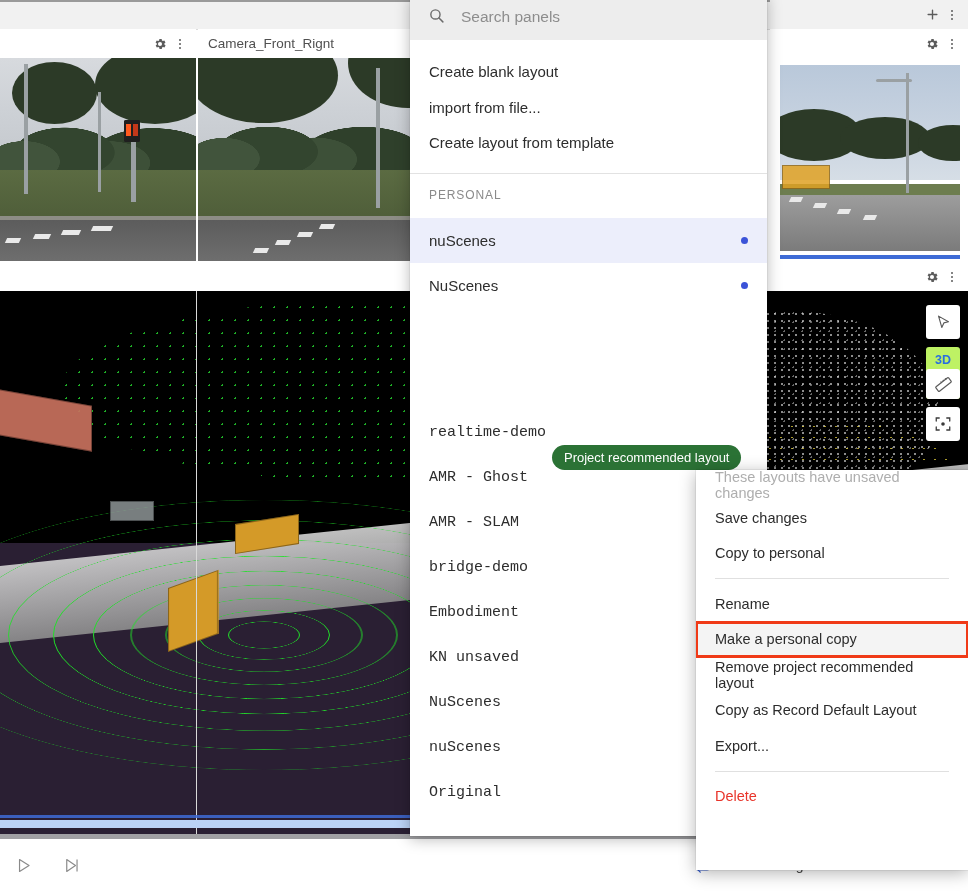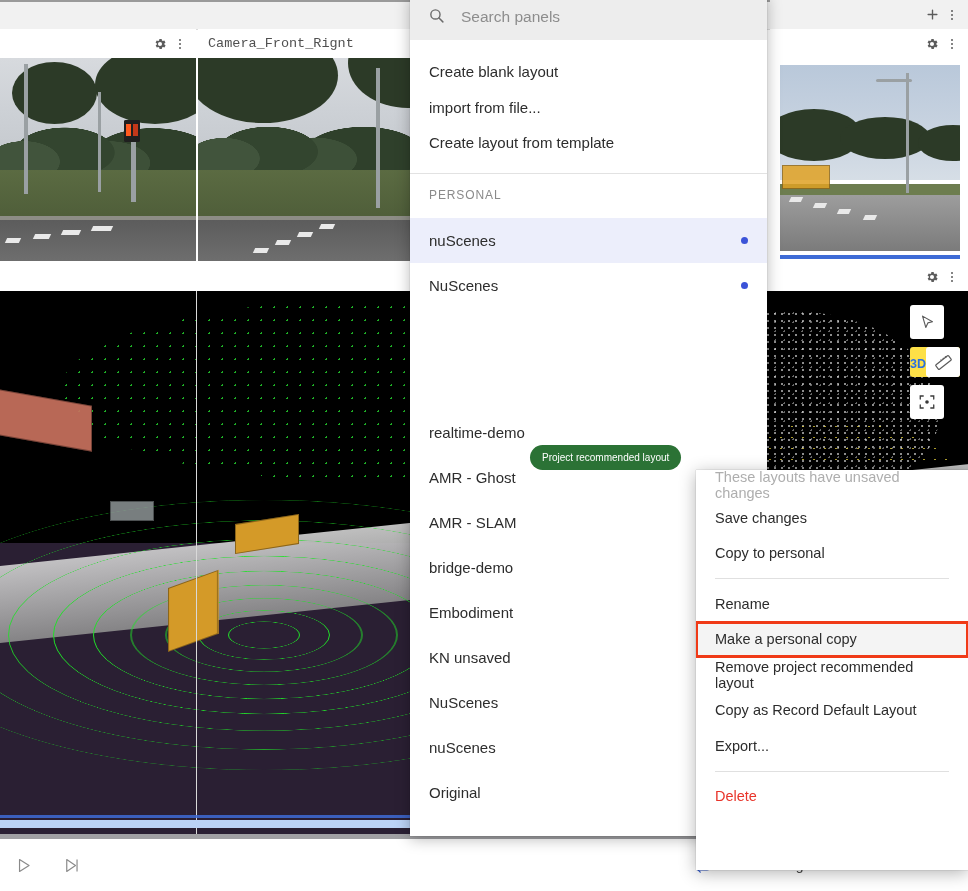--- a/index.html
+++ b/index.html
@@ -15,21 +15,21 @@
 
   .toolbar-strip{
     position:absolute;left:0;top:2px;right:0;height:27px;
     background:#f1f1f1;border-bottom:1px solid #dcdcdc;
   }
   .toolbar-strip.top-line{top:0;height:2px;background:#9a9a9a;border:none;}
 
   .panel{position:absolute;background:#fff;overflow:hidden;}
   .panel-head{
     height:29px;display:flex;align-items:center;background:#fff;
-    font-size:13.5px;color:#4a4a4a;padding:0 6px;box-sizing:border-box;font-family:Liberation Mono, monospace;
+    font-size:13.5px;color:#4a4a4a;padding:0 6px;box-sizing:border-box;
   }
   .panel-head .ttl{flex:1;padding-left:4px;color:#505050;font-size:13.5px;
     white-space:nowrap;overflow:hidden;}
   .ico-btn{width:20px;height:20px;display:flex;align-items:center;justify-content:center;
     color:#5c5c5c;flex:none;}
   .ico-btn svg{display:block;}
 
   
   .camimg{position:absolute;left:0;right:0;top:29px;bottom:0;overflow:hidden;}
   .sky{position:absolute;left:0;right:0;top:0;height:56%;
@@ -62,22 +62,22 @@
   .ring{position:absolute;border:1.6px solid #22e02a;border-radius:50%;
      left:50%;top:50%;transform:translate(-50%,-50%) rotateX(68deg);}
   .noise{position:absolute;border-radius:50%;}
   .bbox{position:absolute;border:1px solid rgba(0,0,0,.35);}
 
   
   .rail{position:absolute;right:8px;display:flex;flex-direction:column;gap:8px;}
   .rail .tool{width:34px;height:34px;background:#fff;border-radius:3px;
      display:flex;align-items:center;justify-content:center;box-shadow:0 1px 3px rgba(0,0,0,.3);}
   .rail .tool.small{height:30px;}
-  .rail .group{background:#fde047;border-radius:3px;box-shadow:0 1px 3px rgba(0,0,0,.3);
-     display:flex;flex-direction:row;align-items:center;}
+  .rail .group{background:#bef264;border-radius:3px;box-shadow:0 1px 3px rgba(0,0,0,.3);
+     display:flex;flex-direction:column;align-items:center;}
   .badge3d{font-size:12.5px;font-weight:700;color:#2a6fe0;padding:6px 0 2px;}
 
   .bluebar{position:absolute;background:#3e6bd6;}
   .bluebar.soft{background:#bcd3f7;}
 
   
   .playbar{position:absolute;left:0;right:0;bottom:0;height:52px;background:#fff;
      display:flex;align-items:center;padding:0 10px;box-sizing:border-box;}
   .playbar .left{display:flex;align-items:center;gap:22px;}
   .playbar .right{margin-left:auto;display:flex;align-items:center;gap:16px;
@@ -100,26 +100,26 @@
   .searchbox input::placeholder{color:#8d8d8d;}
   .menu-item{height:35.5px;display:flex;align-items:center;padding:0 19px;
      font-size:15px;color:#2d2d2d;box-sizing:border-box;}
   .sect-div{height:1px;background:#e2e2e2;margin-top:12px;}
   .sect-label{padding:14px 19px 16px;font-size:12px;letter-spacing:.9px;color:#8a8a8a;}
   .row{height:45px;display:flex;align-items:center;padding:0 19px;
      font-size:15px;color:#2d2d2d;box-sizing:border-box;position:relative;}
   .row.selected{background:#eceefb;}
   .row .dot{margin-left:auto;width:7px;height:7px;border-radius:50%;background:#3b53d8;}
   .org-row{height:45px;display:flex;align-items:center;padding:0 19px;
-     font-size:15px;color:#2d2d2d;box-sizing:border-box;}
+     font-size:15px;color:#2d2d2d;box-sizing:border-box;font-family:Liberation Mono, monospace;}
 
   
   #rec-tooltip{
-    position:absolute;left:530px;top:445px;height:25px;border-radius:13px;
-    background:#2b7235;color:#fff;font-size:10px;display:flex;align-items:center;
+    position:absolute;left:552px;top:445px;height:25px;border-radius:13px;
+    background:#2b7235;color:#fff;font-size:13px;display:flex;align-items:center;
     padding:0 12px;z-index:45;white-space:nowrap;
   }
 
   
   #ctx-menu{
     position:absolute;left:696px;top:470px;width:272px;height:400px;background:#fff;
     box-shadow:0 3px 16px rgba(0,0,0,.3),0 0 1px rgba(0,0,0,.35);z-index:50;
     box-sizing:border-box;overflow:hidden;
   }
   .ctx-head{height:30px;display:flex;align-items:center;padding:0 19px;

